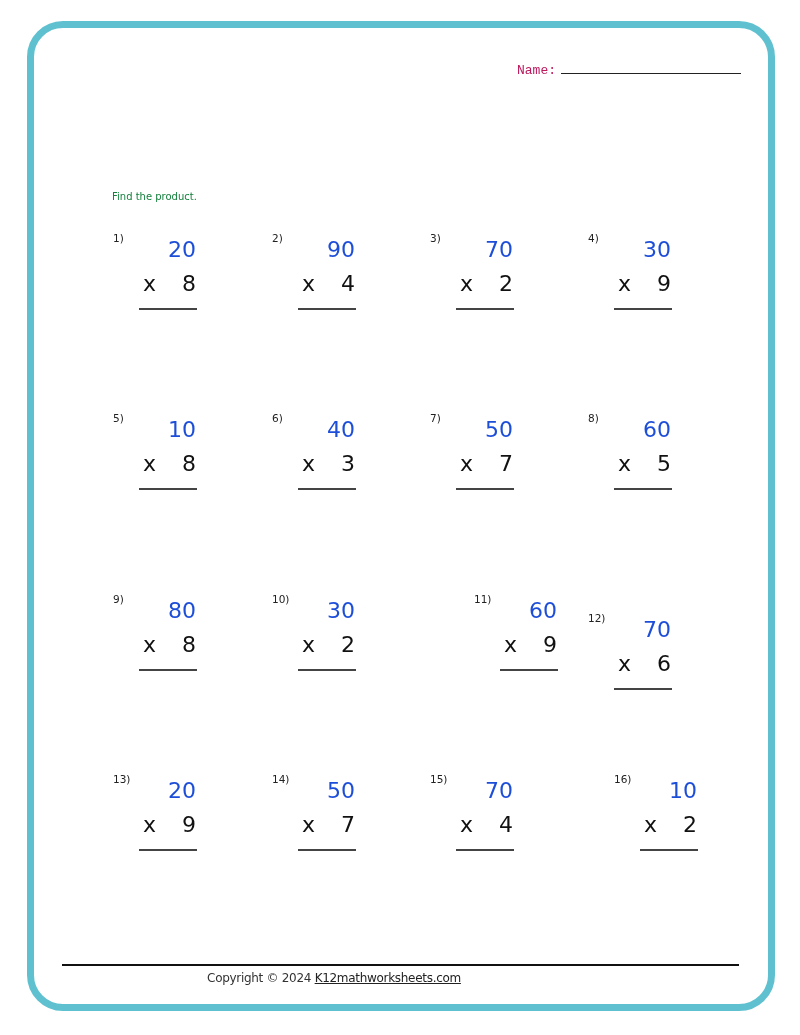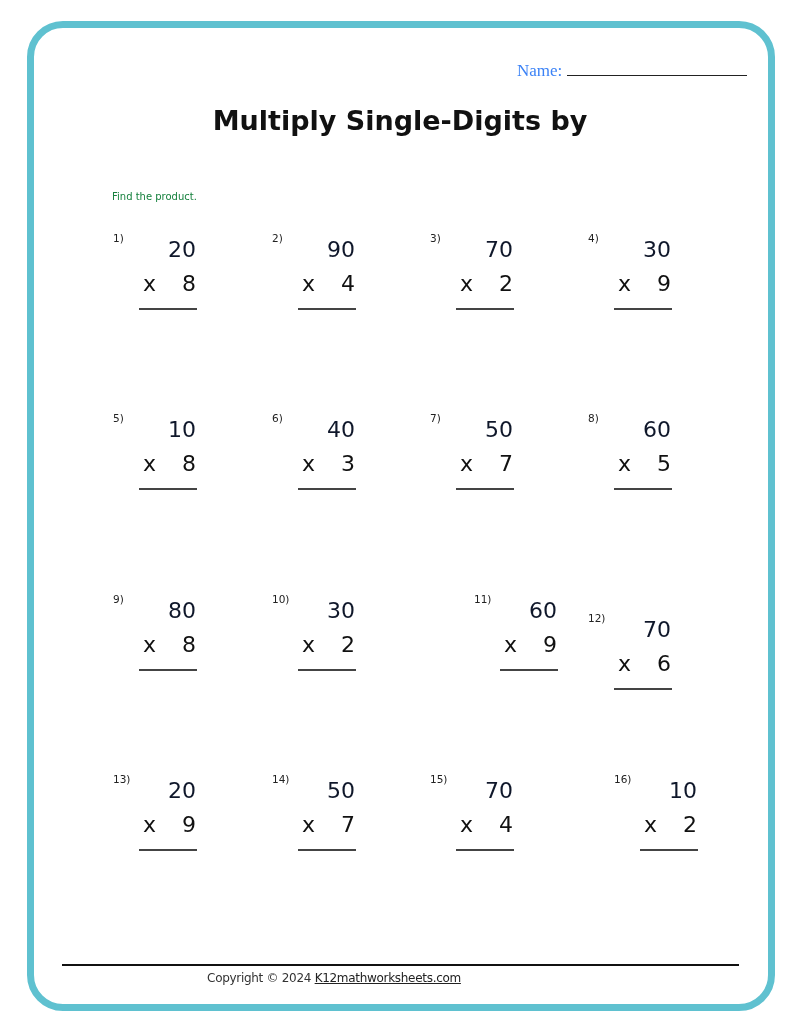--- a/index.html
+++ b/index.html
@@ -1,51 +1,50 @@
 <!DOCTYPE html>
 <html><head>
   <meta charset="utf-8">
   <style>
     html, body { margin: 0; padding: 0; background: #ffffff; }
     body { width: 800px; height: 1035px; position: relative; overflow: hidden;
            font-family: "DejaVu Sans", sans-serif; color: #111; }
     .frame { position: absolute; left: 27px; top: 21px; width: 734px; height: 976px;
              border: 7px solid #5fc1d0; border-radius: 36px; background: #fff; }
-    .name-line { position: absolute; top: 61px; left: 517px; font-size: 17px; color: #3b82f6;
-                 font-family: Liberation Serif, serif; white-space: nowrap; }
+    .name-line { position: absolute; top: 61px; left: 517px; font-size: 13px; color: #be185d;
+                 font-family: Liberation Mono, monospace; white-space: nowrap; }
     .name-blank { display: inline-block; width: 180px; border-bottom: 1px solid #222;
                   margin-left: 5px; height: 12px; vertical-align: baseline; }
     .title { position: absolute; top: 102px; left: 0; width: 800px; text-align: center;
              font-family: "DejaVu Sans", sans-serif; font-weight: bold; font-size: 27px;
              line-height: 38px; color: #111; }
     .instructions { position: absolute; top: 191px; left: 112px; font-size: 10px; color: #15803d; }
     .problem { position: absolute; width: 110px; height: 80px; }
     .pnum { position: absolute; left: 0; top: 0; font-size: 10.5px; color: #222; }
-    .top-num { position: absolute; right: 0; top: 5px; font-size: 22px; color: #0f172a;
+    .top-num { position: absolute; right: 0; top: 5px; font-size: 22px; color: #1d4ed8;
                text-align: right; width: 60px; }
     .op { position: absolute; left: 30px; top: 39px; font-size: 22px; color: #111; }
     .bottom-num { position: absolute; right: 0; top: 39px; font-size: 22px; color: #111;
                   text-align: right; width: 40px; }
     .rule { position: absolute; left: 26px; right: -1px; top: 76px; height: 2px; background: #444; }
     .footer-line { position: absolute; left: 62px; top: 964px; width: 677px; height: 2px; background: #111; }
     .footer { position: absolute; top: 971px; left: 0; width: 668px; text-align: center;
               font-size: 12px; color: #333; font-family: "DejaVu Sans", sans-serif; letter-spacing: -0.3px; }
     .footer a { color: #222; text-decoration: underline; }
   </style>
 </head>
 <body>
 
 <div class="frame"></div>
 
 <div class="name-line">
   <span>Name:</span><span class="name-blank"></span>
 </div>
 
 <div class="title">
-  <div>Multiply Single-Digits by</div>
 </div>
 
 <div class="instructions">Find the product.</div>
 
 <div id="problems">
     <div class="problem" style="left: 113px; top: 232px; width: 83px;">
       <span class="pnum">1)</span>
       <span class="top-num">20</span>
       <span class="op">x</span>
       <span class="bottom-num">8</span>

